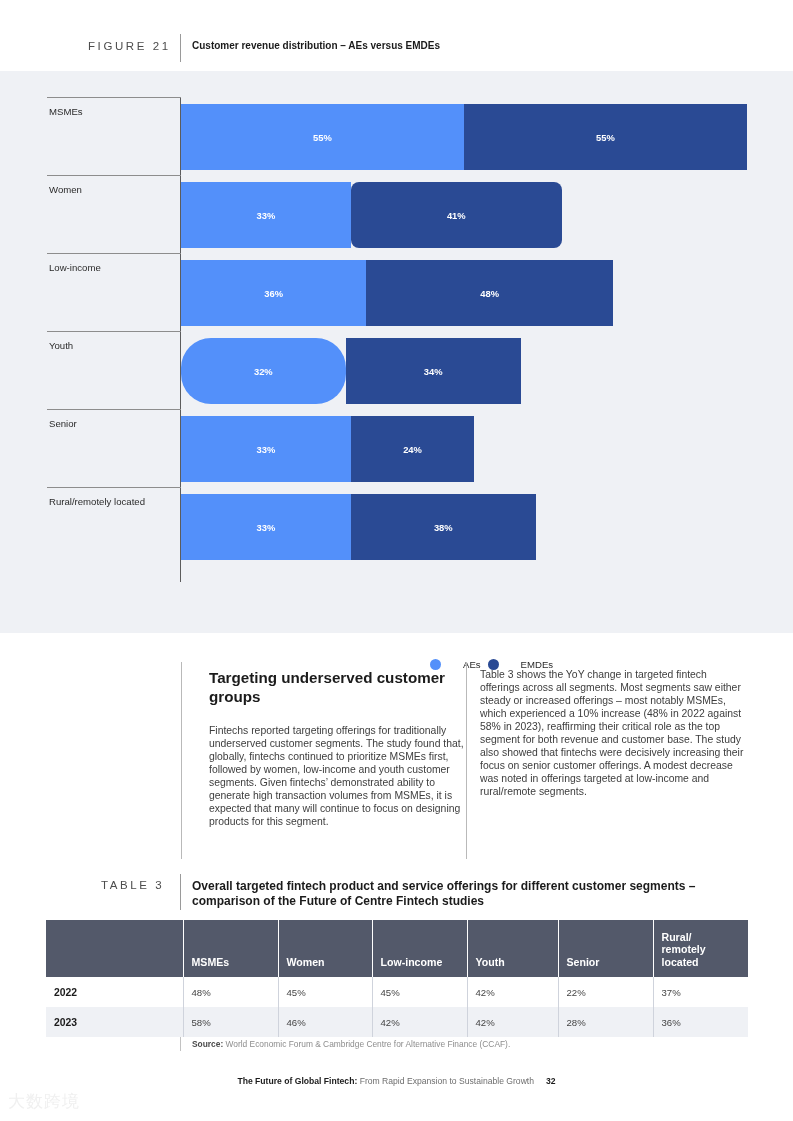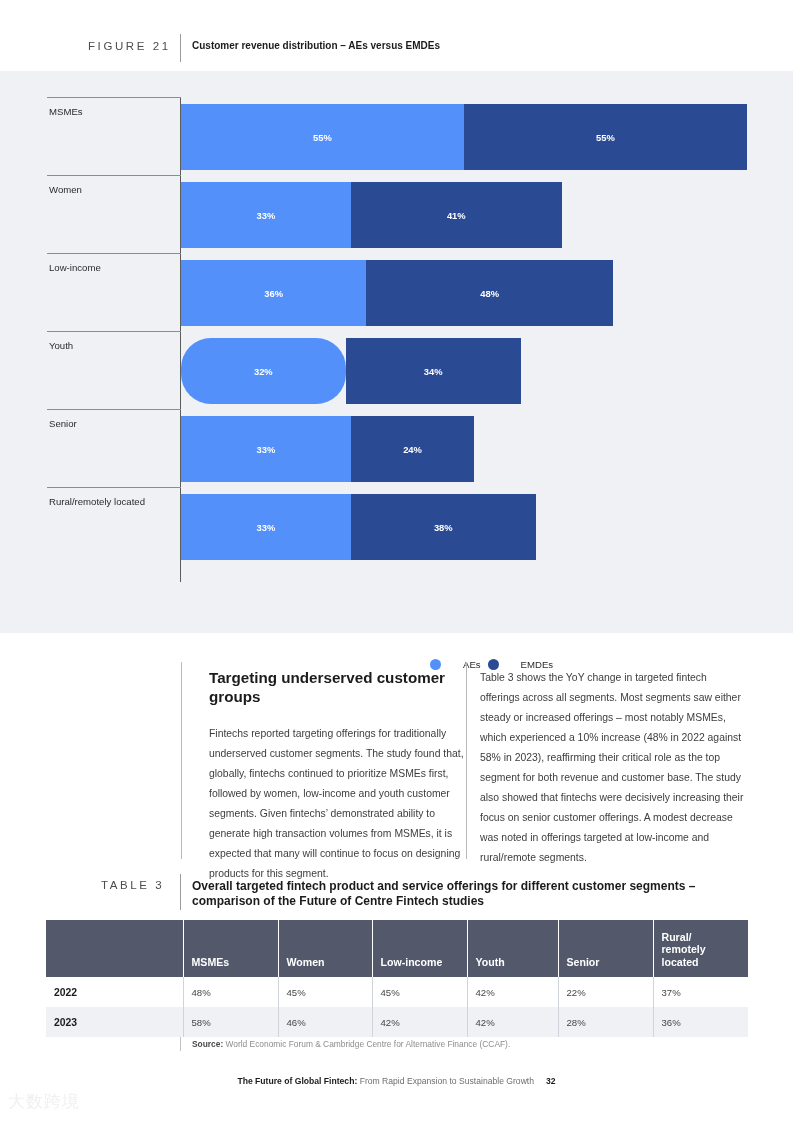--- a/index.html
+++ b/index.html
@@ -63,21 +63,21 @@
   
   .text-block{position:absolute;}
   .col-divider{
     position:absolute;width:1px;background:#b9b9b9;
   }
   .section-heading{
     font-size:15.2px;font-weight:bold;color:#1b1b1b;line-height:19px;
     margin:0 0 18px 0;
   }
   .para{
-    font-size:10.4px;line-height:20px;color:#3d3d3d;margin:0;
+    font-size:10.4px;line-height:13px;color:#3d3d3d;margin:0;
   }
   
   .tbl-label{
     position:absolute;left:101px;top:879px;
     font-size:11.5px;letter-spacing:2.6px;color:#4c4c4c;
   }
   .tbl-divider{
     position:absolute;left:180px;top:874px;width:1px;height:36px;background:#9a9a9a;
   }
   .tbl-title{
@@ -147,21 +147,21 @@
           <div class="bar bar-emde" style="left: 417px; width: 283px;">
             <div class="bar-val">55%</div>
           </div>
         </div>
         <div class="row" style="top: 78px;">
           <div class="row-sep"></div>
           <div class="row-label">Women</div>
           <div class="bar bar-ae" style="left: 134px; width: 169.8px;">
             <div class="bar-val">33%</div>
           </div>
-          <div class="bar bar-emde" style="left: 303.8px; width: 210.964px;">
+          <div class="bar bar-emde" style="left: 303.8px; width: 210.964px; border-radius: 8px;">
             <div class="bar-val">41%</div>
           </div>
         </div>
         <div class="row" style="top: 156px;">
           <div class="row-sep"></div>
           <div class="row-label">Low-income</div>
           <div class="bar bar-ae" style="left: 134px; width: 185.236px;">
             <div class="bar-val">36%</div>
           </div>
           <div class="bar bar-emde" style="left: 319.236px; width: 246.982px;">

